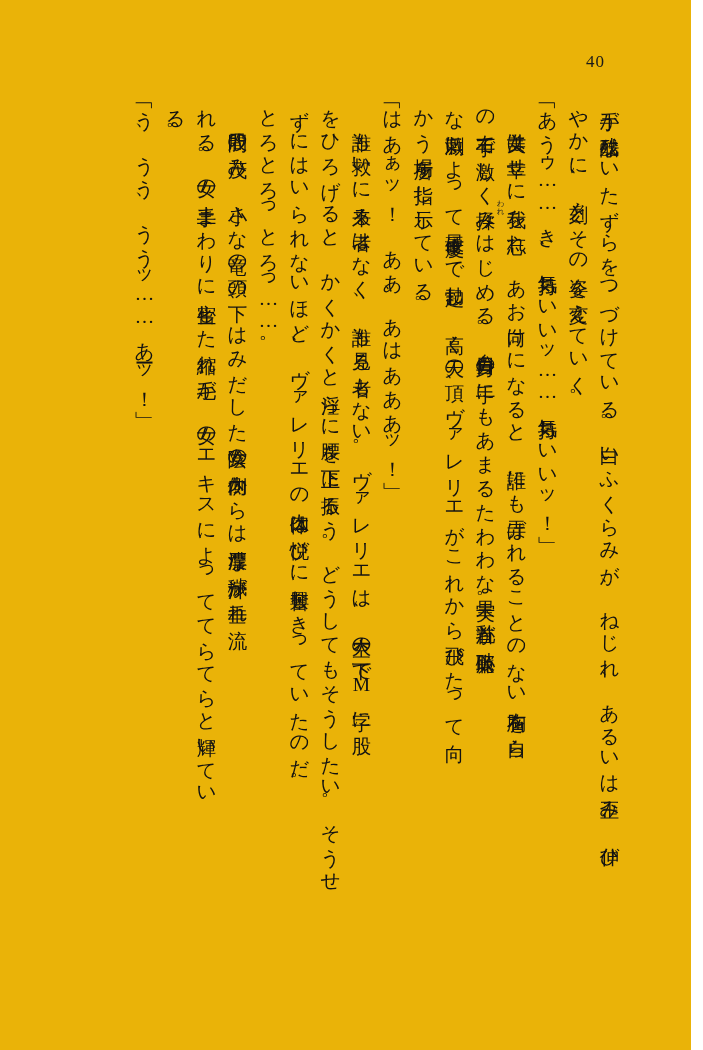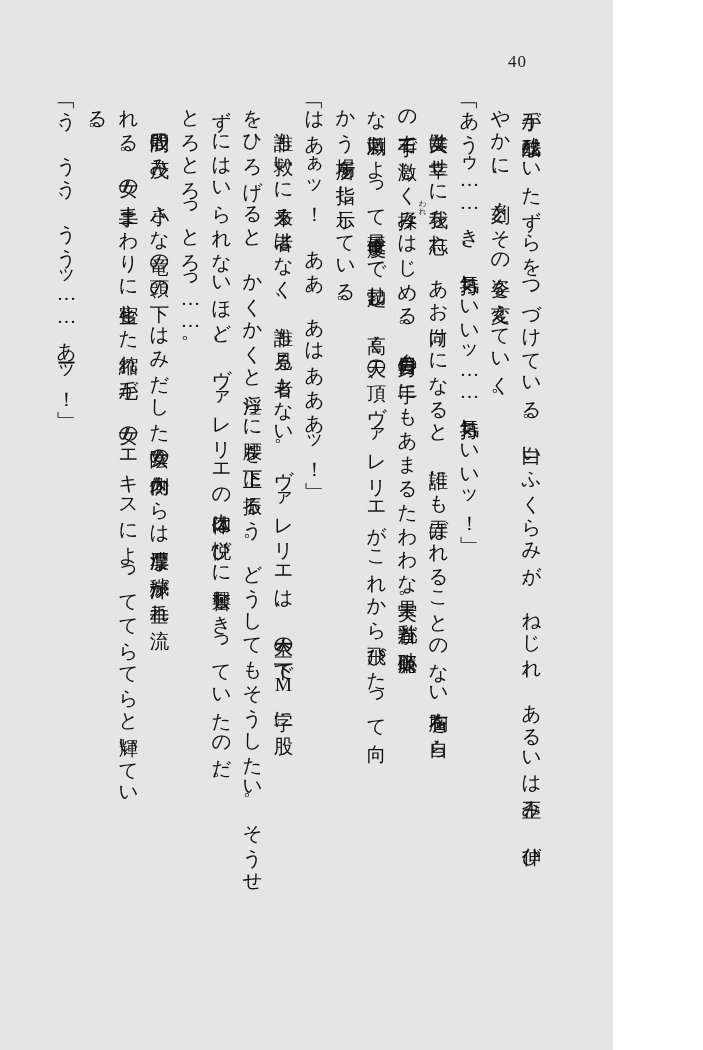--- a/index.html
+++ b/index.html
@@ -12,24 +12,23 @@
     height: 1050px;
     position: relative;
     font-family: "Liberation Serif", "DejaVu Serif", serif;
     color: #111111;
     overflow: hidden;
   }
 
   .page {
     position: absolute;
     inset: 0;
-    width: 569px;
+    width: 691px;
     height: 1050px;
-    background: #e5e5e5;
-    padding-left: 44px;
+    background: #eab308;
   }
 
   
   .page-number {
     position: absolute;
     top: 52px;
     right: 86px;
     font-size: 17px;
     letter-spacing: 1px;
     color: #1a1a1a;

